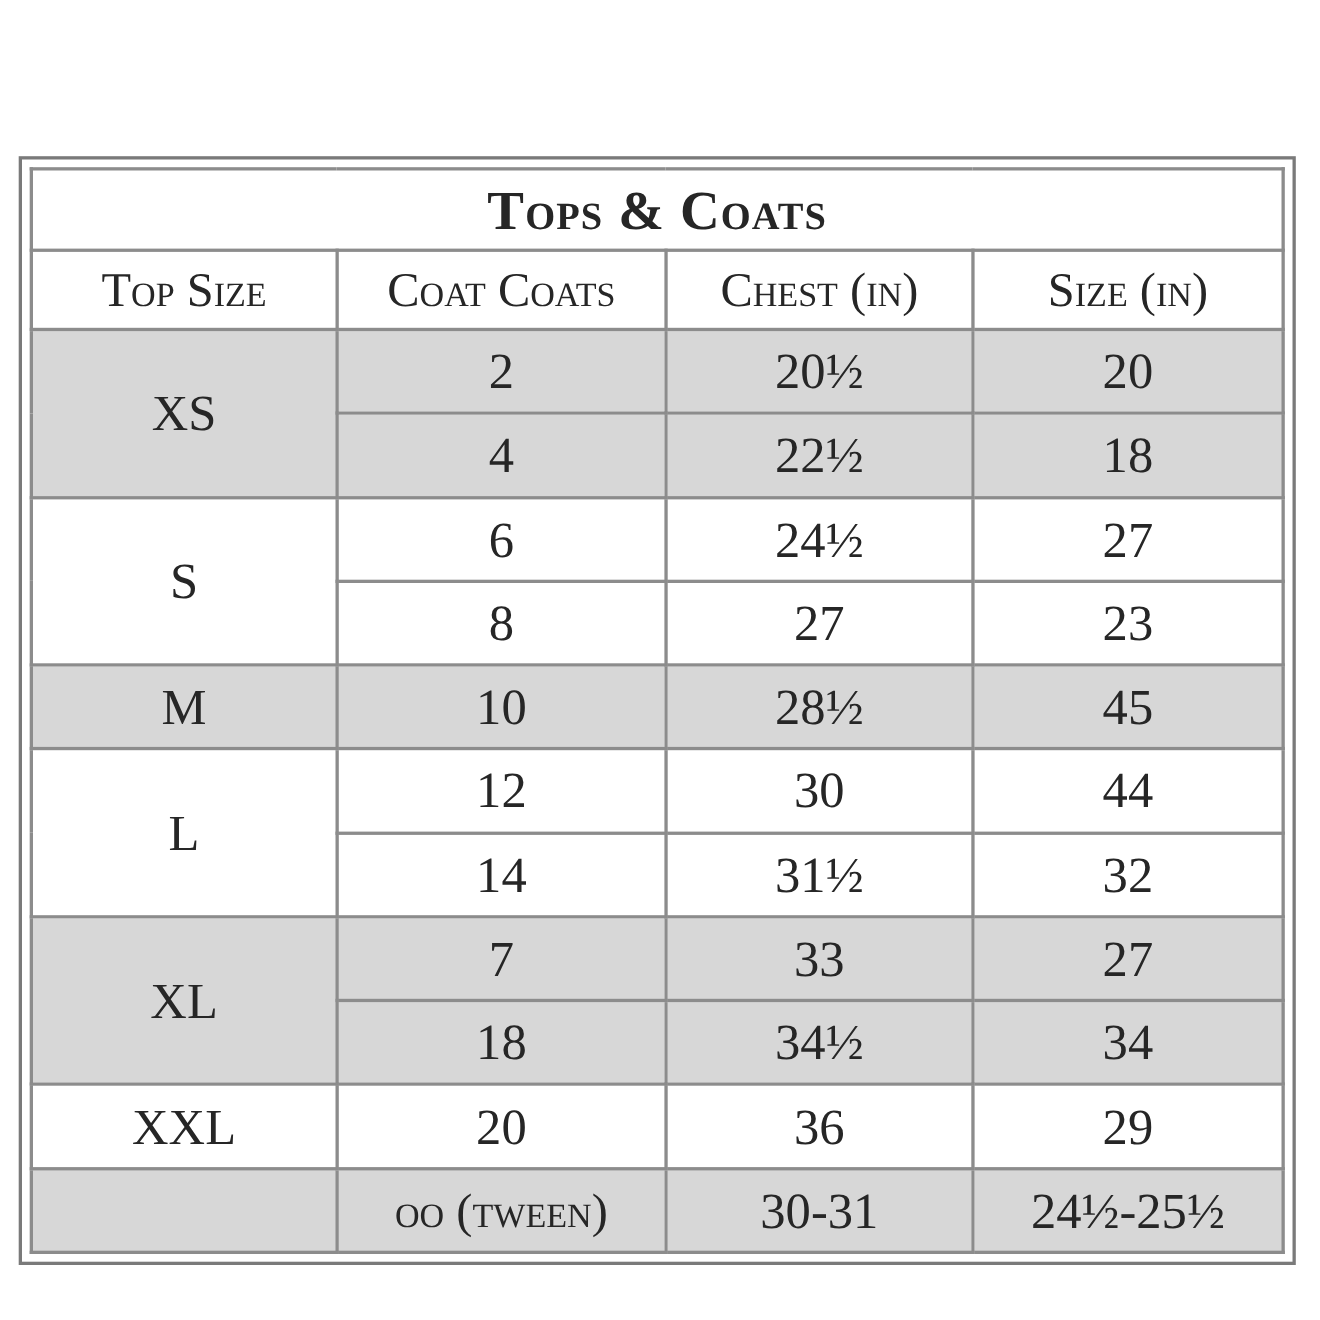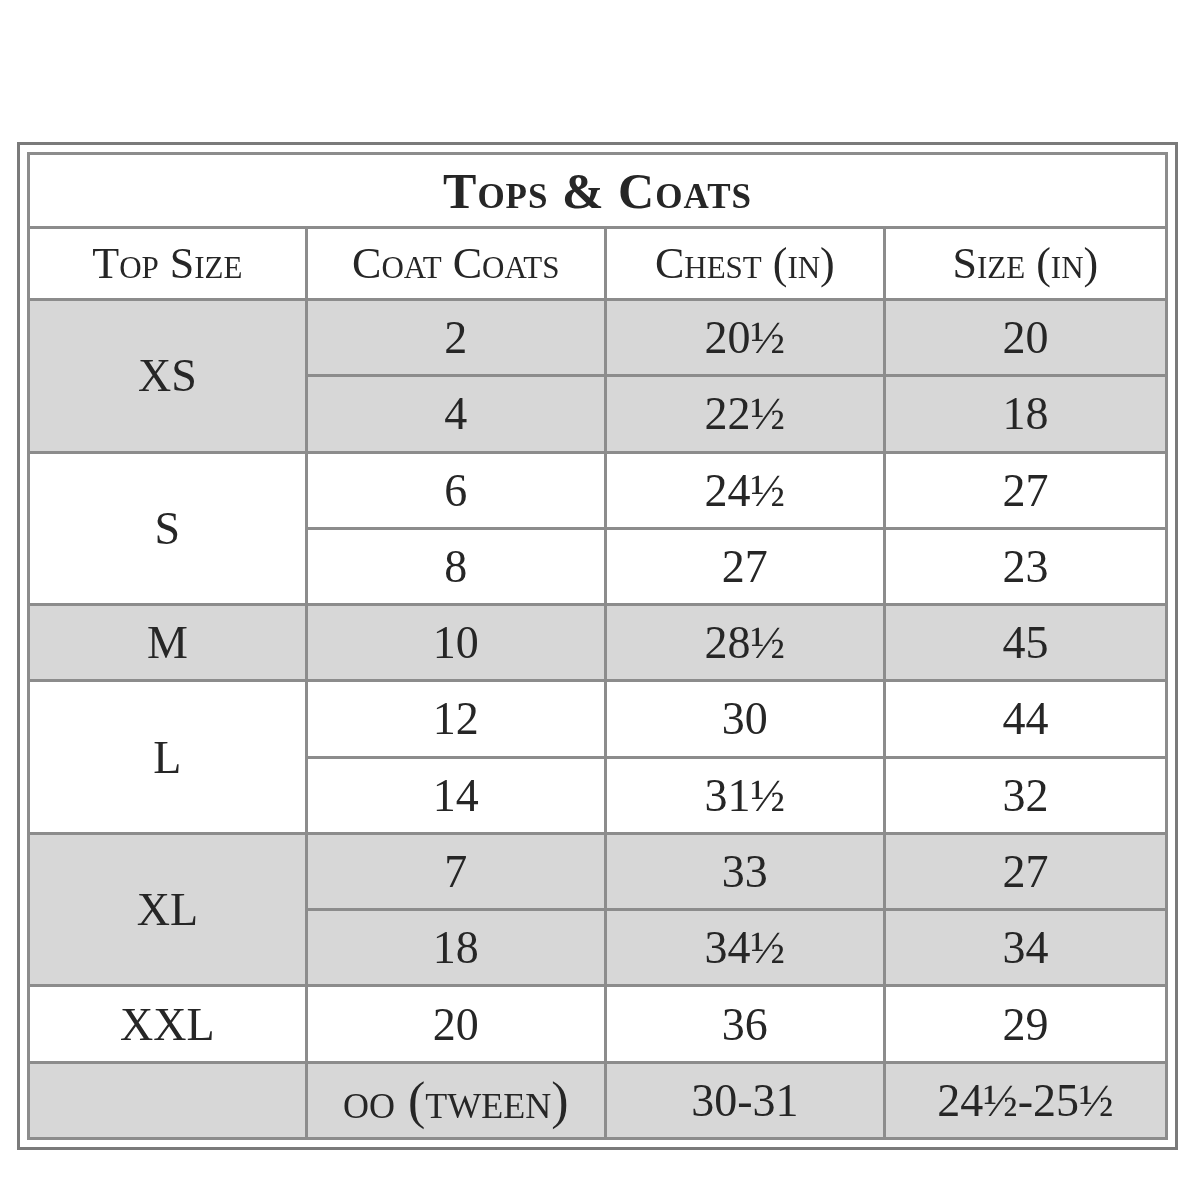--- a/index.html
+++ b/index.html
@@ -52,21 +52,21 @@
   tbody td {
     font-size: 46px;
     height: 75px;
     background: #ffffff;
   }
   tbody td.shaded {
     background: #d7d7d7;
   }
   tbody td.sc {
     font-variant: small-caps;
-    font-size: 52px;
+    font-size: 44px;
   }
 </style>
 </head>
 <body>
 
 <div class="frame">
   <table class="size-table">
     <colgroup>
       <col style="width:24.4%">
       <col style="width:26.3%">

